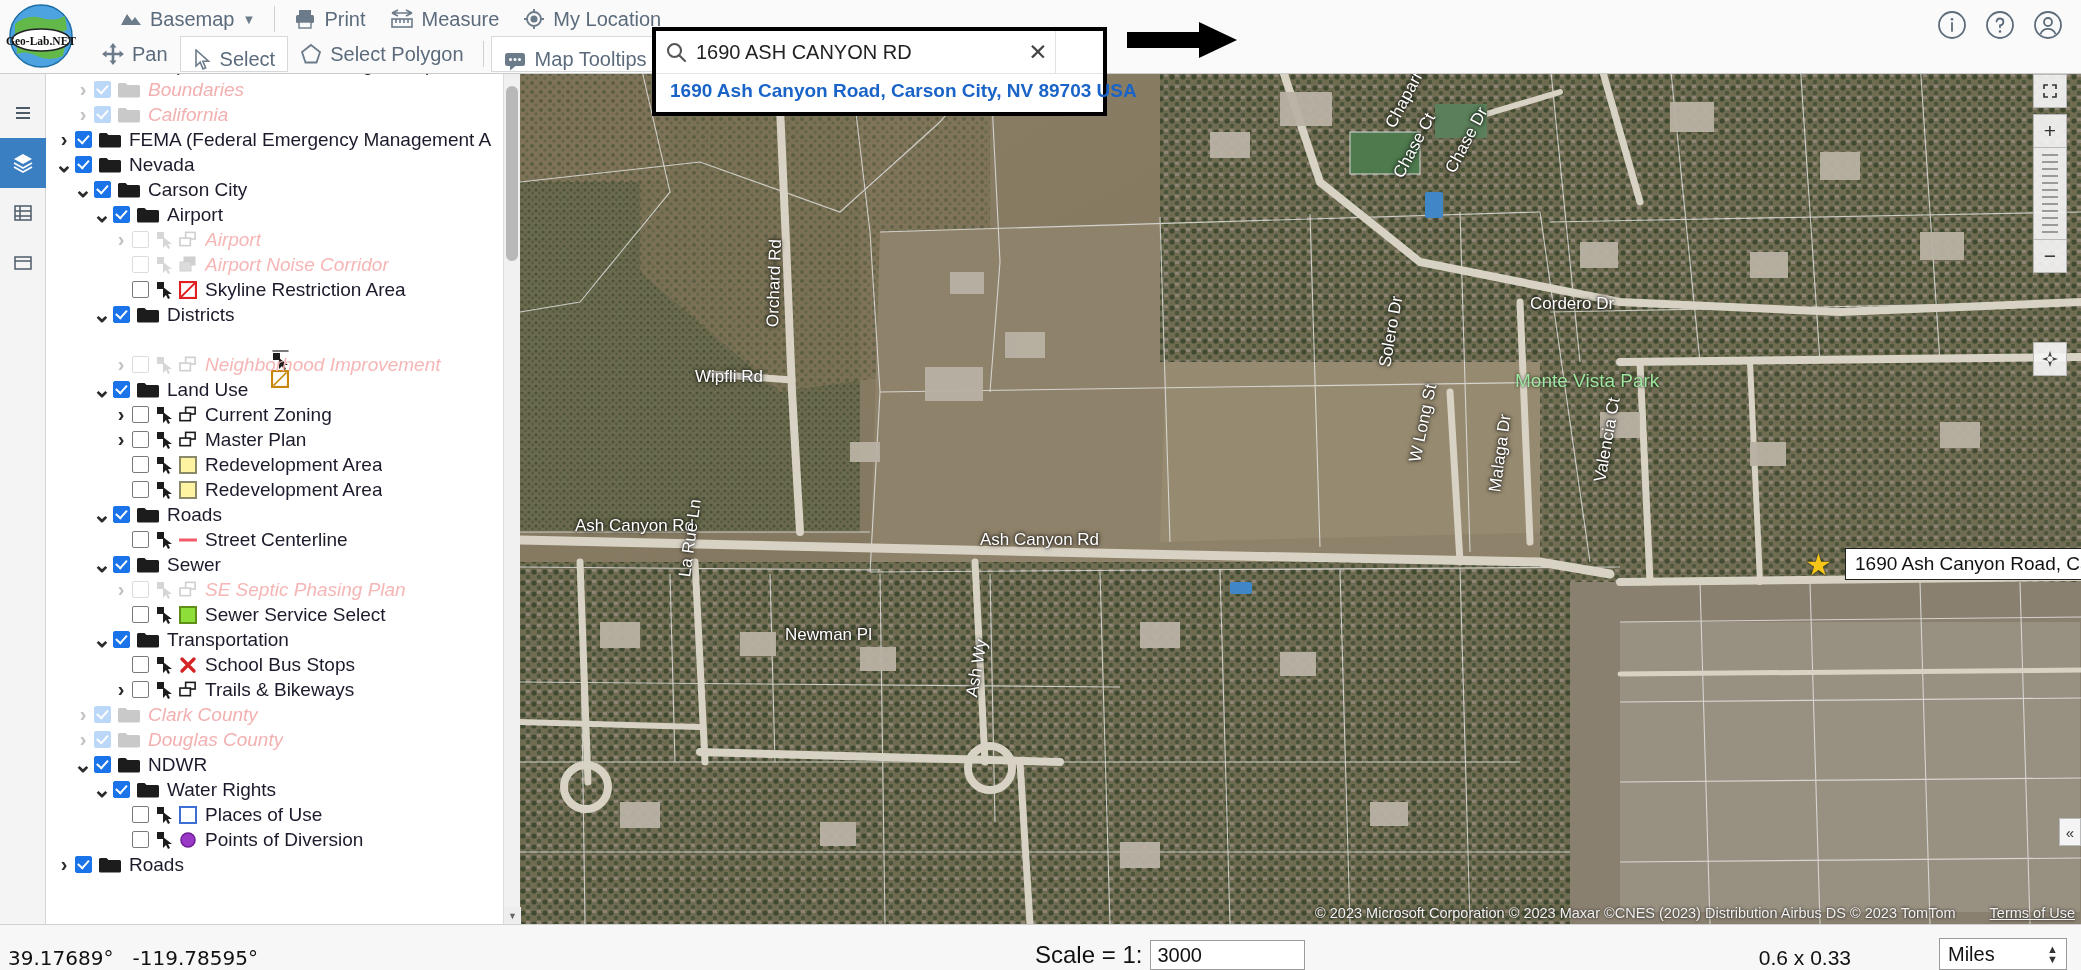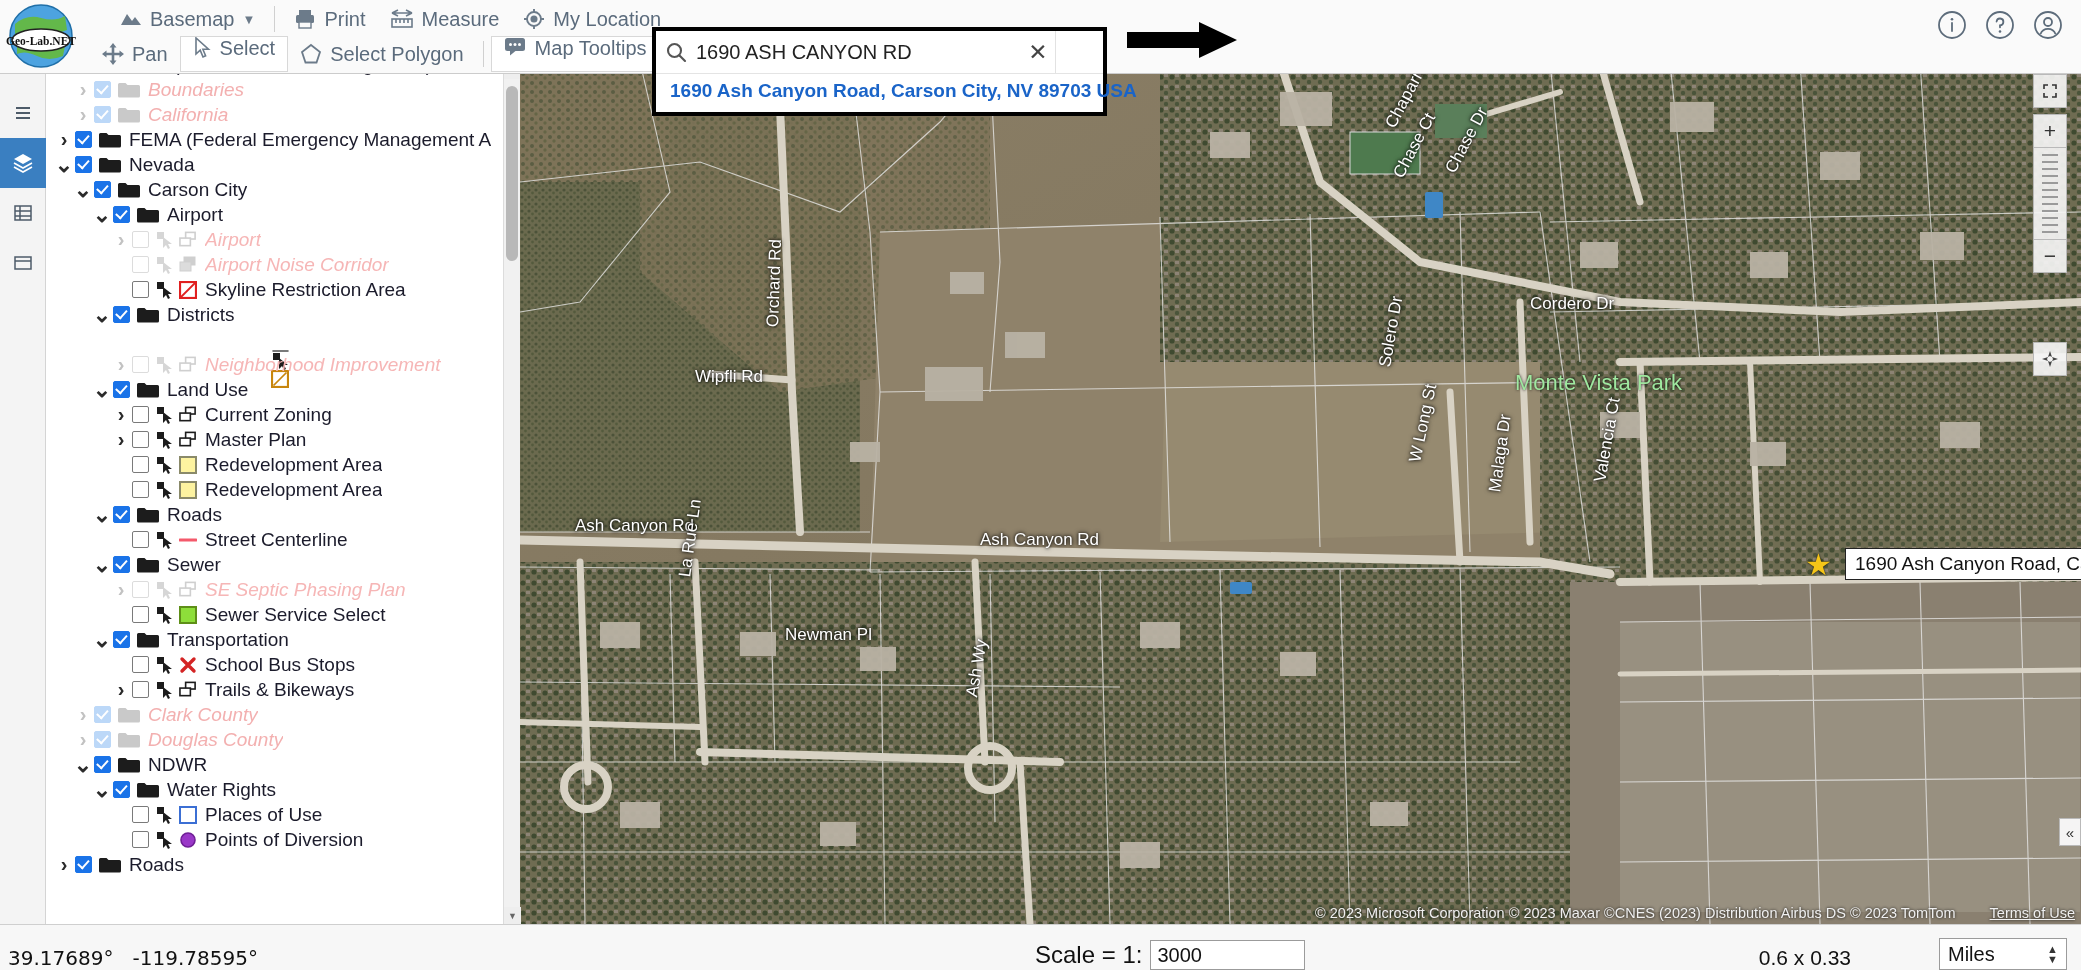--- a/index.html
+++ b/index.html
@@ -27,21 +27,21 @@
   .tb-item {
     display: flex; align-items: center; gap: 8px;
     padding: 4px 12px; height: 32px;
     color: #5b6b7c; font-size: 20px; cursor: pointer;
     white-space: nowrap;
   }
   .tb-item .glyph { display: flex; align-items: center; color: #6c7b8a; }
   .tb-sep { width: 1px; height: 26px; background: #d0d0d0; margin: 0 7px; }
   .tb-boxed {
     border: 1px solid #d8d8d8; background: #fff; height: 36px;
-    display: flex; align-items: flex-start; padding: 0 12px; gap: 9px;
+    display: flex; align-items: flex-end; padding: 0 12px; gap: 9px;
   }
   .caret { font-size: 13px; color: #6c7b8a; }
 
   
   .searchwrap {
     position: absolute; left: 652px; top: 27px; z-index: 60;
     border: 4px solid #000; background: #fff; width: 455px;
   }
   .searchrow { display: flex; align-items: center; height: 42px; background:#fff; }
   .search-icon { width: 40px; display: flex; justify-content: center; align-items: center; color: #555; }
@@ -139,21 +139,21 @@
     position: absolute; left: 1325px; top: 486px; background: #fff;
     border: 1.5px solid #222; padding: 4px 9px; font-size: 19px; color: #111;
     white-space: nowrap; z-index: 12;
   }
   .roadlabel {
     position: absolute; color: #fff; font-size: 17px; z-index: 11;
     text-shadow: 0 0 3px rgba(0,0,0,.95), 0 0 5px rgba(0,0,0,.8);
     white-space: nowrap; pointer-events: none;
   }
   .parklabel {
-    position: absolute; color: #9fe89f; font-size: 22px; z-index: 11;
+    position: absolute; color: #9fe89f; font-size: 19px; z-index: 11;
     text-shadow: 0 0 3px rgba(0,0,0,.9); white-space: nowrap;
   }
 
   
   .mapctl { position: absolute; right: 14px; z-index: 20; }
   .ctl-btn {
     width: 34px; height: 34px; background: rgba(245,245,245,.92);
     border: 1px solid #b9b9b9; display: flex; align-items: center;
     justify-content: center; color: #333; font-size: 21px; cursor: pointer;
   }

